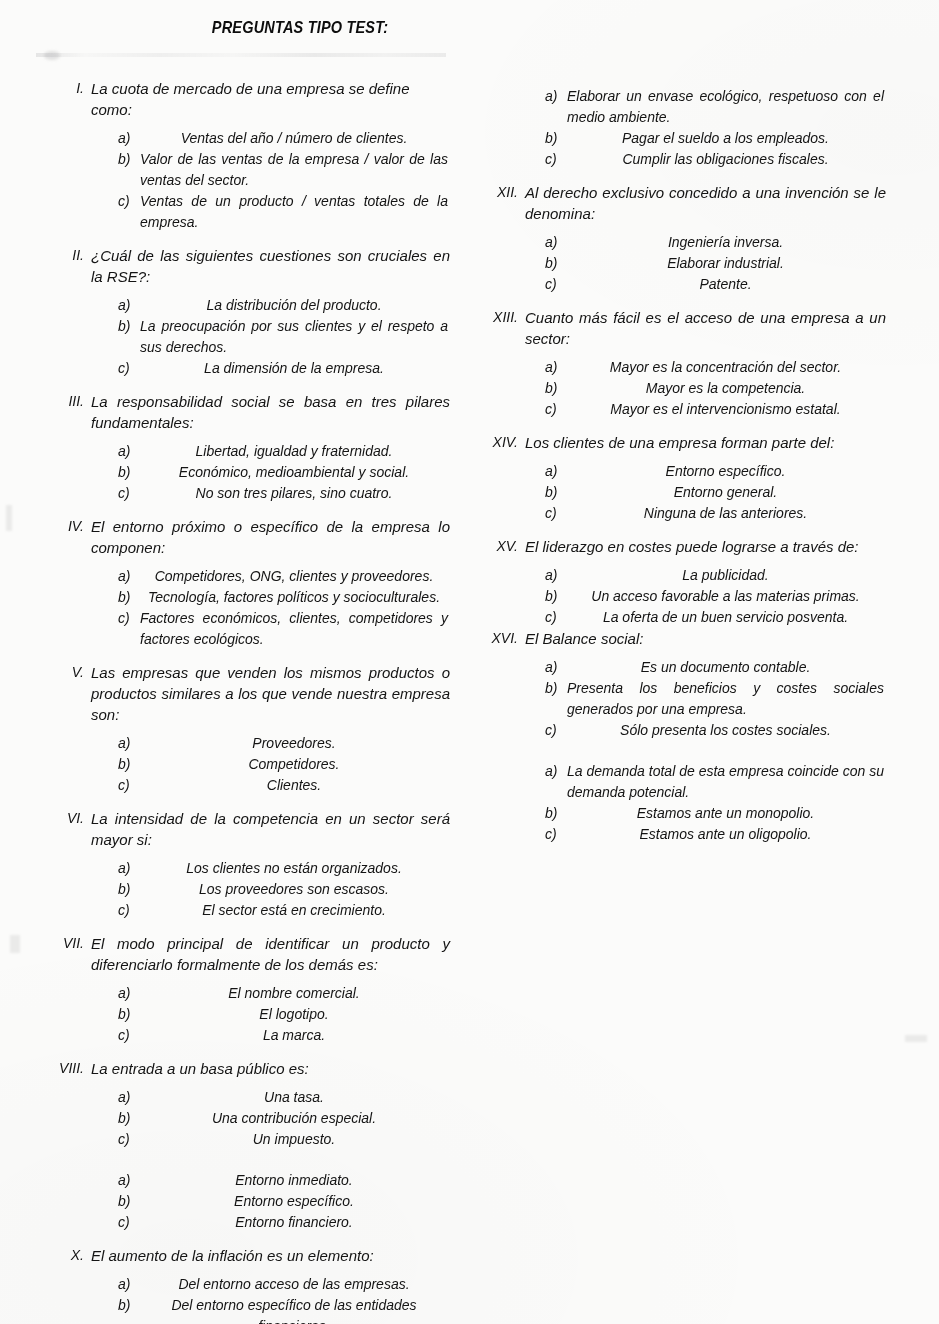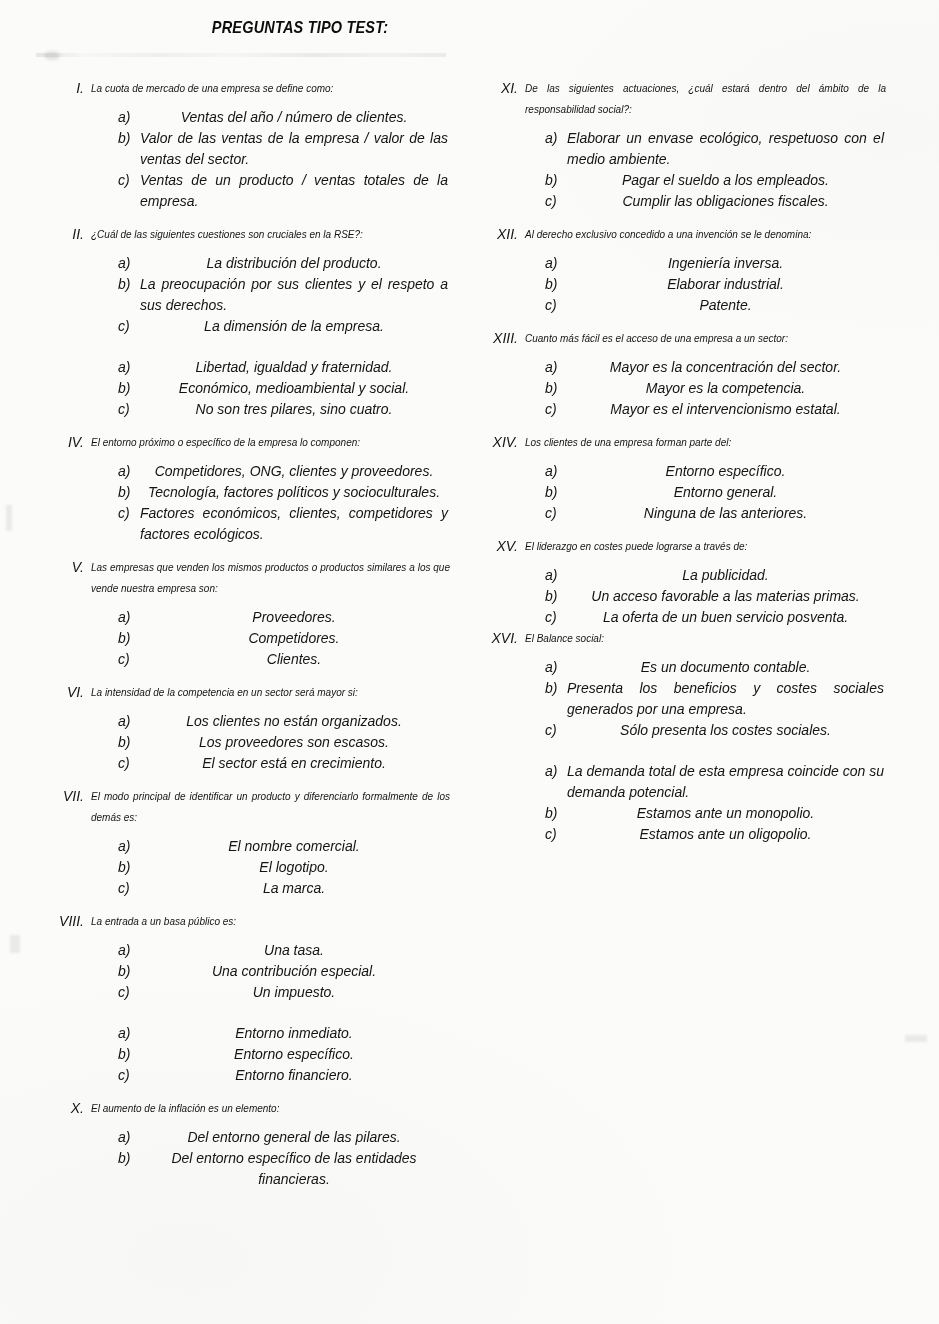--- a/index.html
+++ b/index.html
@@ -101,21 +101,21 @@
     font-size: 14px;
     line-height: 21px;
     padding-right: 7px;
     white-space: nowrap;
   }
   .col-left  .q-num { width: 26px; }
   .col-right .q-num { width: 40px; }
 
   .q-text {
     flex: 1 1 auto;
-    font-size: 10px;
+    font-size: 15px;
     line-height: 21px;
     text-align: justify;
     text-justify: inter-word;
     hyphens: none;
   }
   .q-text.nojust { text-align: left; }
 
   
   .opts {
     margin: 0;
@@ -201,20 +201,24 @@
             <span class="opt-text">La preocupación por sus clientes y el respeto a sus derechos.</span>
           </li>
           <li class="opt">
             <span class="opt-letter">c)</span>
             <span class="opt-text nojust">La dimensión de la empresa.</span>
           </li>
         </ul>
         <div class="gap-after-opts"></div>
       </div>
       <div>
+        <div class="q">
+          <div class="q-num">III.</div>
+          <div class="q-text">La responsabilidad social se basa en tres pilares fundamentales:</div>
+        </div>
         <div class="gap-before-opts"></div>
         <ul class="opts">
           <li class="opt">
             <span class="opt-letter">a)</span>
             <span class="opt-text nojust">Libertad, igualdad y fraternidad.</span>
           </li>
           <li class="opt">
             <span class="opt-letter">b)</span>
             <span class="opt-text nojust">Económico, medioambiental y social.</span>
           </li>
@@ -355,35 +359,31 @@
       </div>
       <div>
         <div class="q">
           <div class="q-num">X.</div>
           <div class="q-text nojust">El aumento de la inflación es un elemento:</div>
         </div>
         <div class="gap-before-opts"></div>
         <ul class="opts">
           <li class="opt">
             <span class="opt-letter">a)</span>
-            <span class="opt-text nojust">Del entorno general de las pilares.</span>
+            <span class="opt-text nojust">Del entorno acceso de las empresas.</span>
           </li>
           <li class="opt">
             <span class="opt-letter">b)</span>
             <span class="opt-text nojust">Del entorno específico de las entidades financieras.</span>
           </li>
         </ul>
       </div>
     </div>
   <div class="col col-right">
       <div>
-        <div class="q">
-          <div class="q-num">XI.</div>
-          <div class="q-text">De las siguientes actuaciones, ¿cuál estará dentro del ámbito de la responsabilidad social?:</div>
-        </div>
         <div class="gap-before-opts"></div>
         <ul class="opts">
           <li class="opt">
             <span class="opt-letter">a)</span>
             <span class="opt-text">Elaborar un envase ecológico, respetuoso con el medio ambiente.</span>
           </li>
           <li class="opt">
             <span class="opt-letter">b)</span>
             <span class="opt-text nojust">Pagar el sueldo a los empleados.</span>
           </li>

